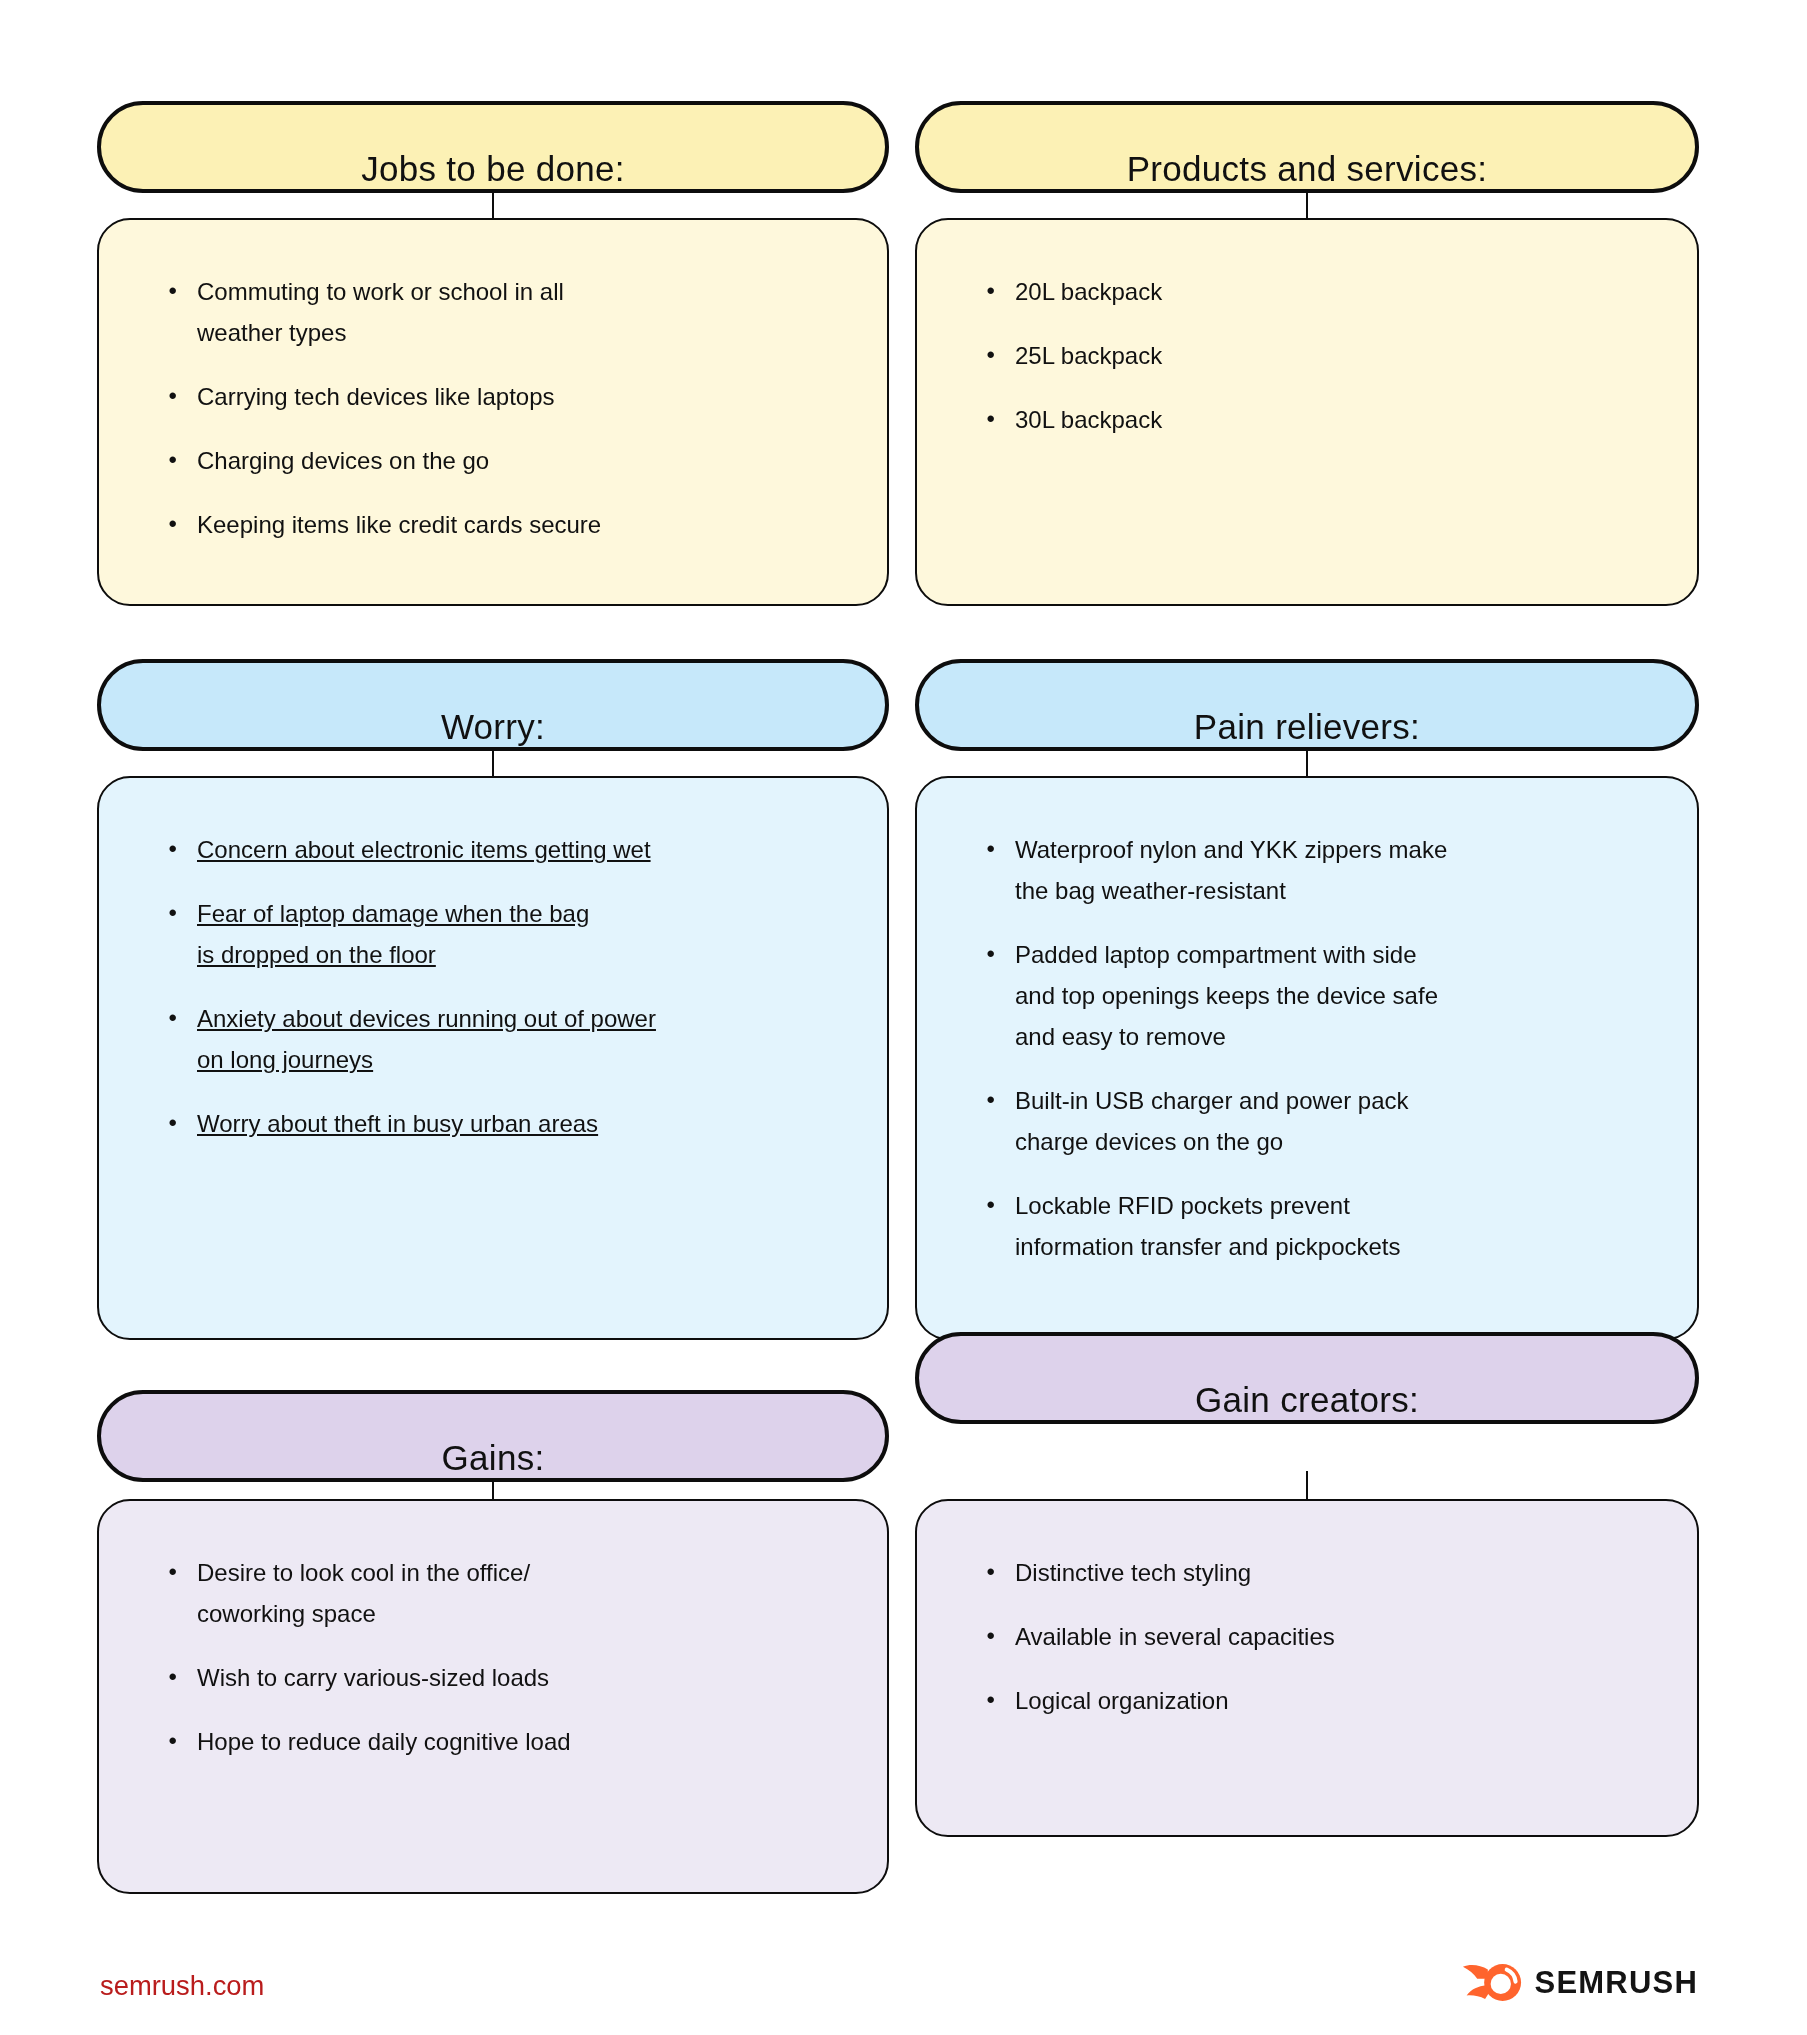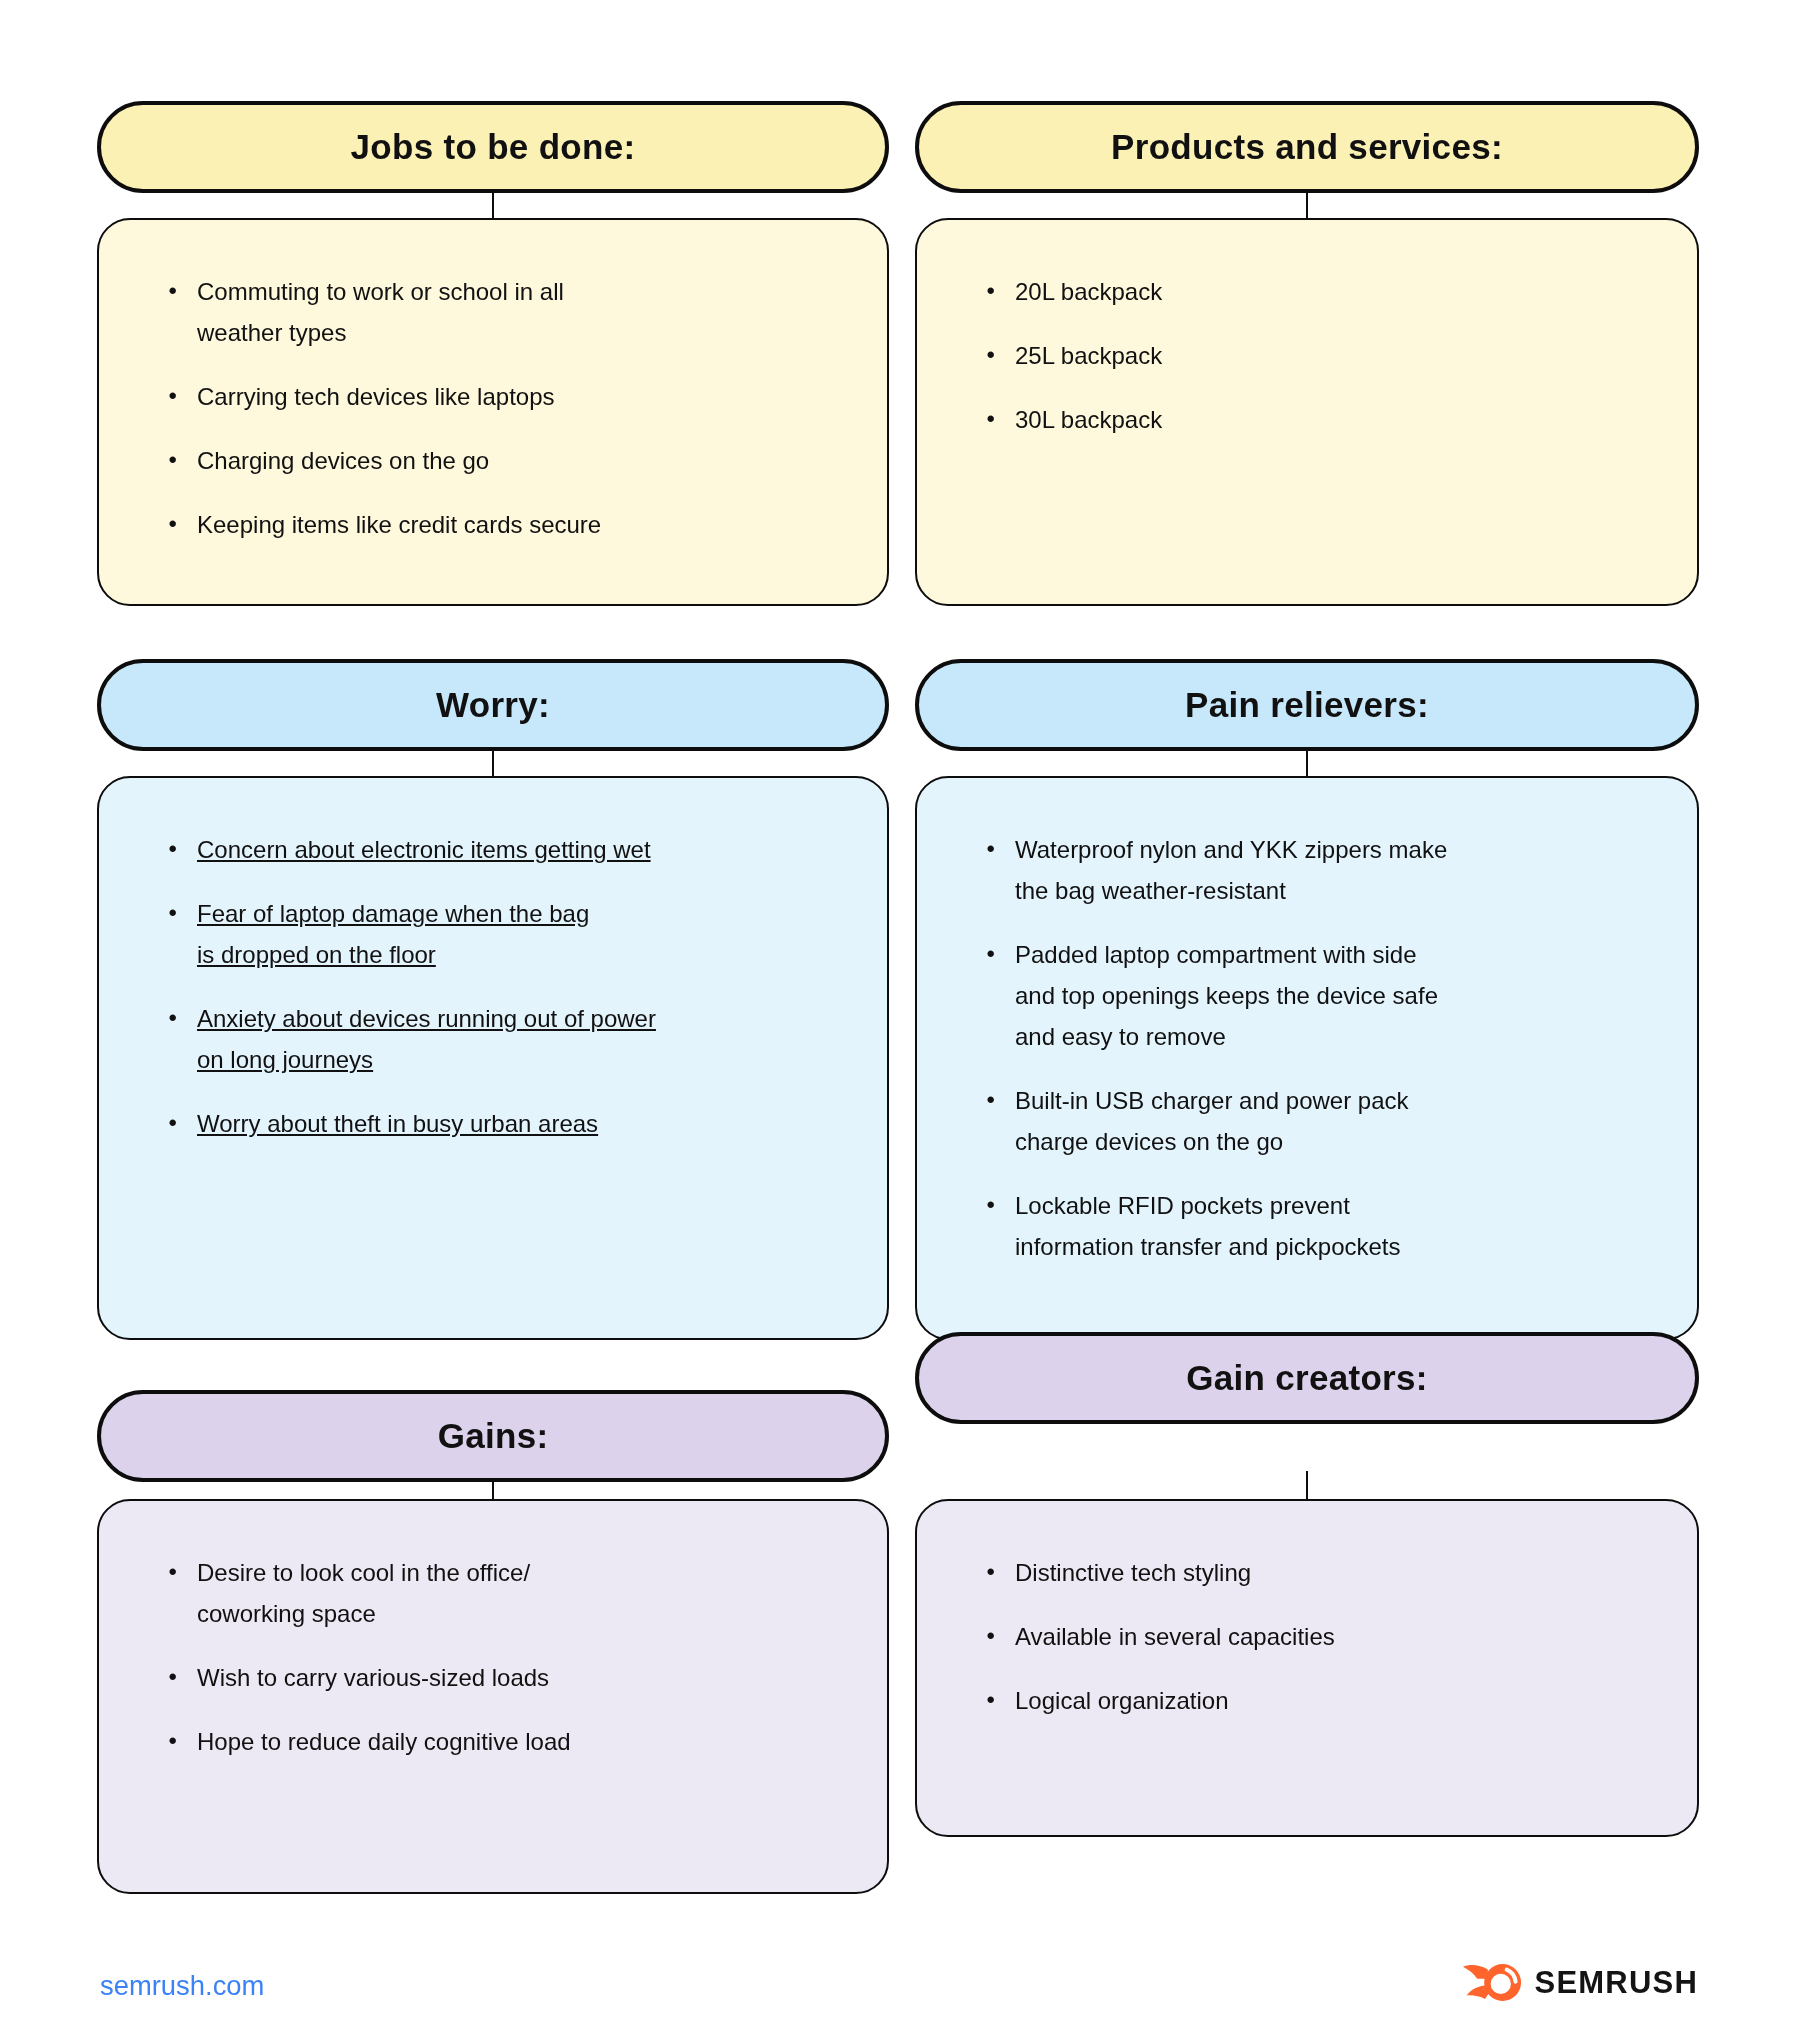--- a/index.html
+++ b/index.html
@@ -4,22 +4,22 @@
 <style>
   html,body { margin:0; padding:0; }
   body {
     width:1808px; height:2035px; position:relative;
     background:#ffffff; color:#111111;
     font-family:"Liberation Sans", sans-serif;
   }
   .hdr {
     position:absolute; box-sizing:border-box;
     border:4.2px solid #0d0d0d; border-radius:51px;
-    display:flex; align-items:center; justify-content:center;
-    font-size:35px; font-weight:bold; letter-spacing:0.3px;
+    display:flex; align-items:flex-end; justify-content:center;
+    font-size:35px; font-weight:normal; letter-spacing:0.3px;
   }
   .bdy {
     position:absolute; box-sizing:border-box;
     border:2.4px solid #0d0d0d; border-radius:33px;
   }
   .bdy ul { list-style:none; margin:0; padding:51px 33px 0 67px; }
   .bdy li {
     position:relative; padding-left:31px;
     font-size:24px; line-height:41px; margin-bottom:23px;
     white-space:pre-line;
@@ -54,21 +54,21 @@
 
   #conn-jobs      { left:492px;  top:190px;  height:30px; }
   #conn-products  { left:1306px; top:190px;  height:30px; }
   #conn-pains     { left:492px;  top:748px; height:30px; }
   #conn-relievers { left:1306px; top:748px; height:30px; }
   #conn-gains     { left:492px;  top:1471px; height:30px; }
   #conn-creators  { left:1306px; top:1471px; height:30px; }
 
   #footer-site {
     position:absolute; left:100px; top:1970px;
-    font-size:27.4px; color:#3b82f6;
+    font-size:27.4px; color:#b91c1c;
   }
   #logo {
     position:absolute; right:110px; top:1963px;
     display:flex; align-items:center; gap:13px;
   }
   #logo-text {
     font-size:31px; font-weight:800; letter-spacing:1.2px; color:#141414;
   }
 </style>
 </head>

